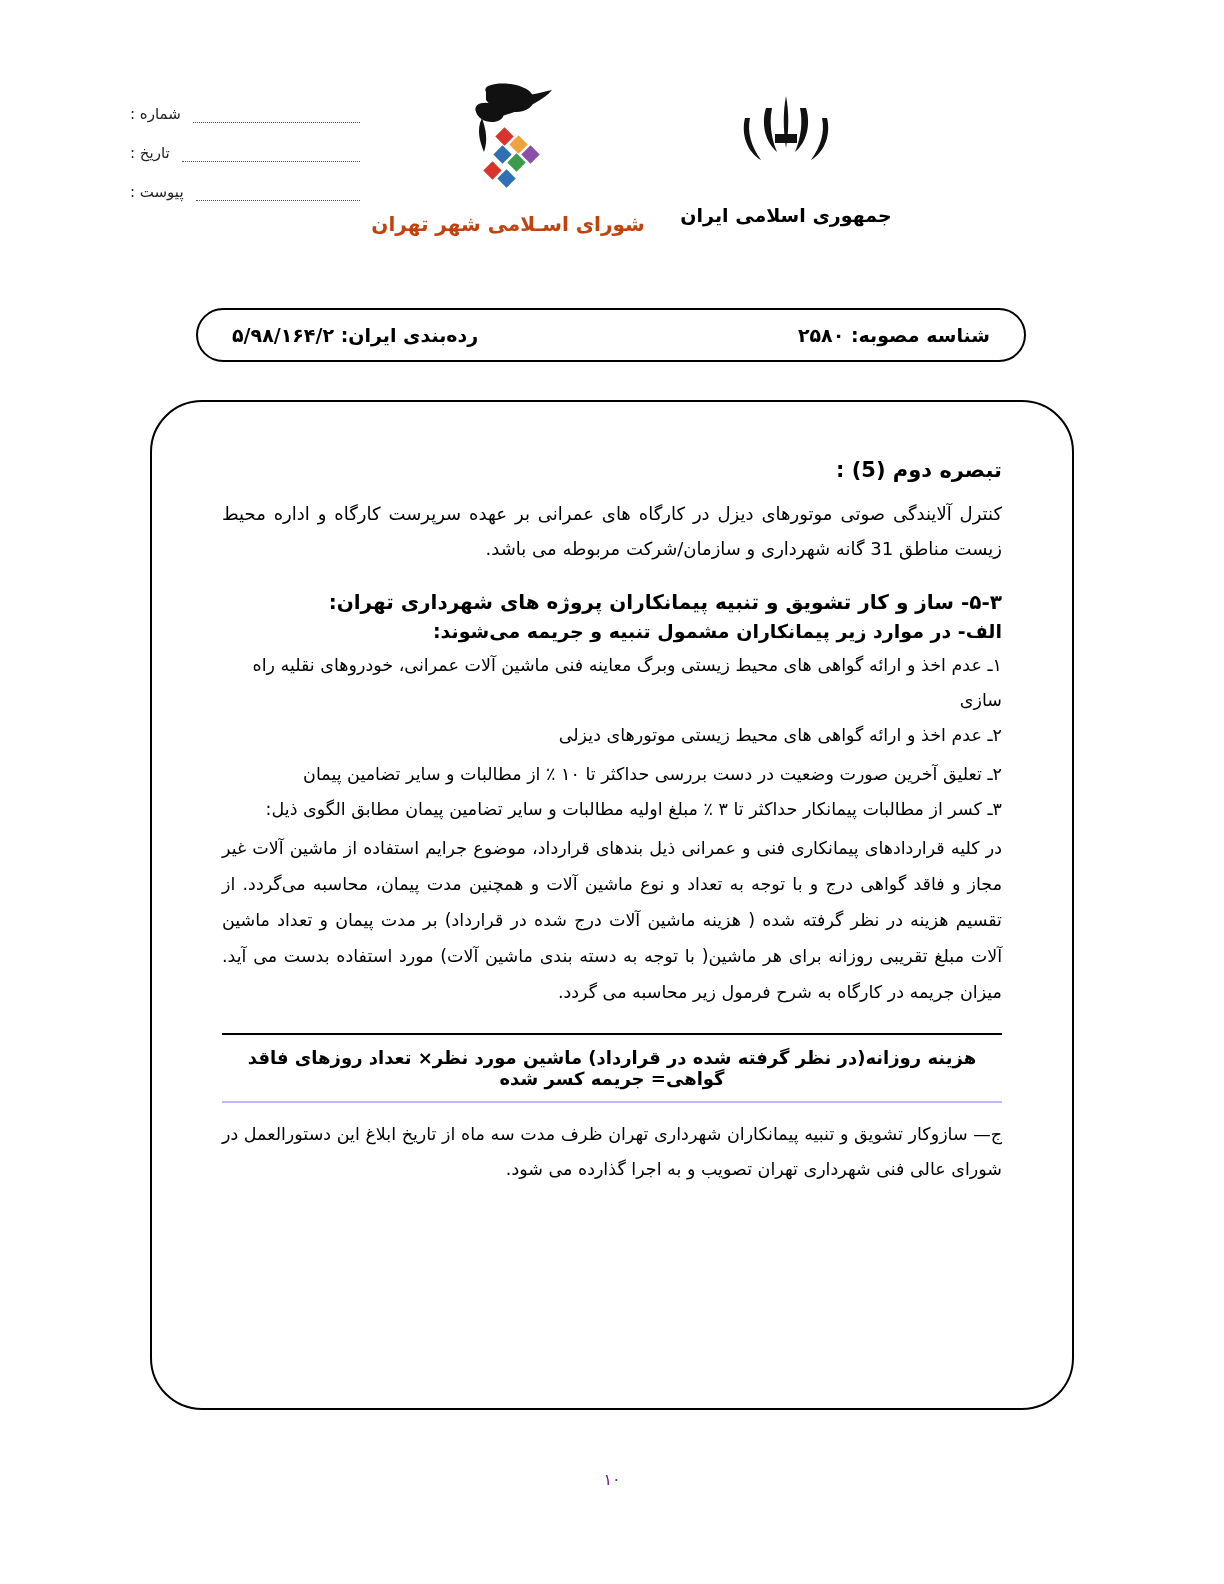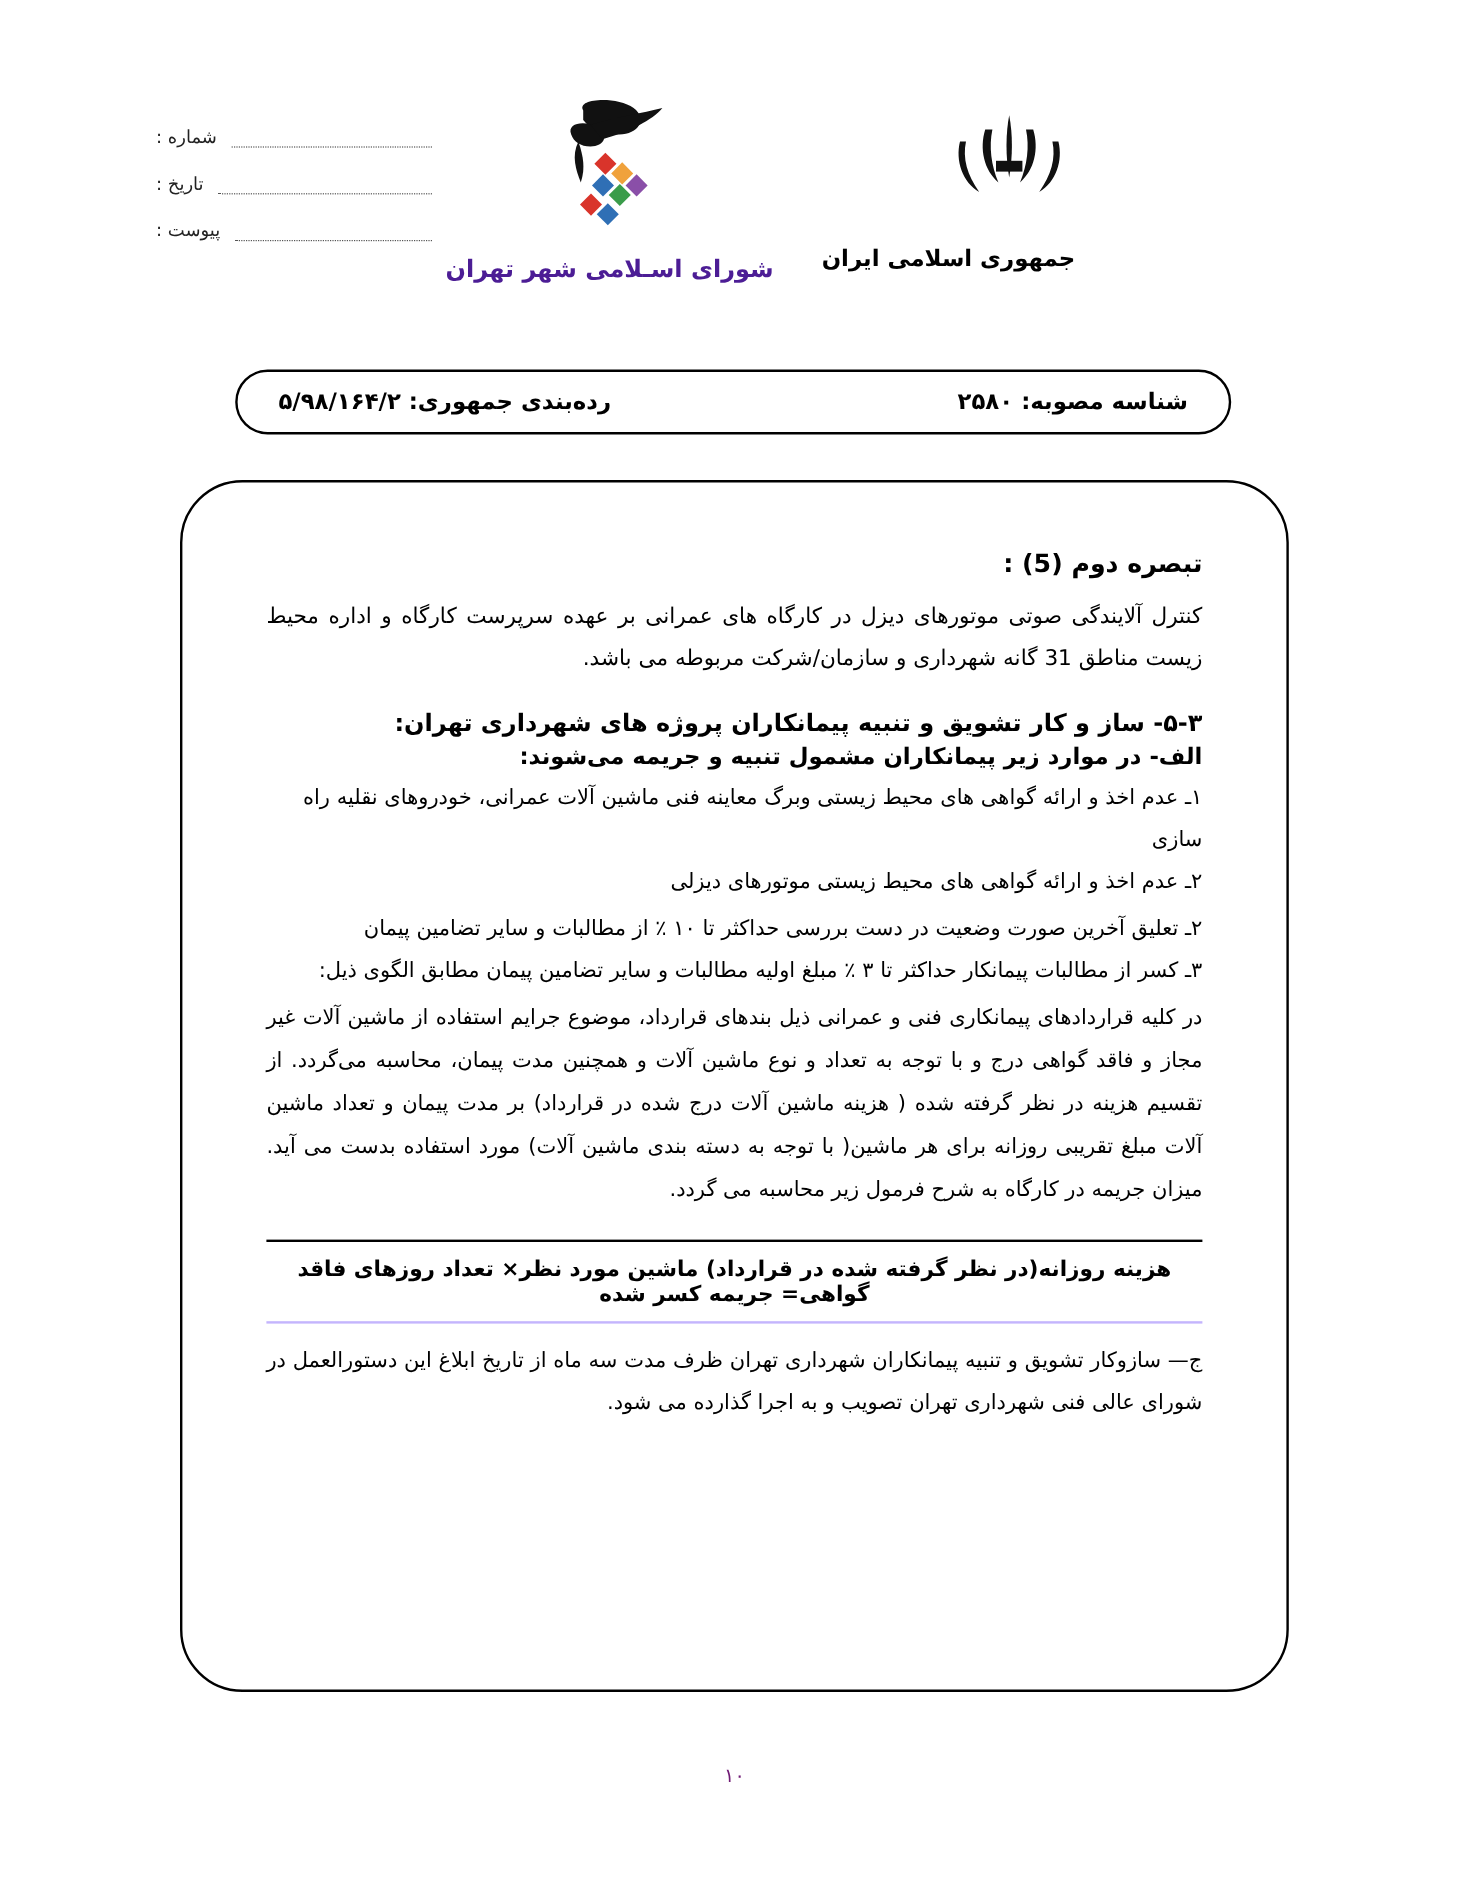--- a/index.html
+++ b/index.html
@@ -24,21 +24,21 @@
     width: 1016px;
     height: 290px;
   }
 
   
   .emblem-block {
     position: absolute;
     top: 90px;
     right: 120px;
     width: 220px;
-    text-align: right;
+    text-align: center;
   }
   .emblem-glyph {
     font-size: 78px;
     line-height: 1;
     color: #000;
     font-family: "DejaVu Sans", sans-serif;
   }
   .emblem-caption {
     margin-top: 12px;
     font-size: 19px;
@@ -61,21 +61,21 @@
     position: relative;
     width: 160px;
     height: 130px;
     margin: 0 auto;
   }
   .council-caption {
     margin-top: 4px;
     font-size: 20px;
     font-weight: bold;
     direction: rtl;
-    color: #4c1d95;
+    color: #c2410c;
   }
 
   
   .fields {
     position: absolute;
     top: 105px;
     left: 130px;
     width: 230px;
     direction: rtl;
   }
@@ -262,21 +262,21 @@
     <div class="emblem-caption">جمهوری اسلامی ایران</div>
   </div>
 </div>
 
 <div class="idbar">
   <div class="cell">
     <span>شناسه مصوبه:</span>
     <span class="val">۲۵۸۰</span>
   </div>
   <div class="cell">
-    <span>رده‌بندی جمهوری:</span>
+    <span>رده‌بندی ایران:</span>
     <span class="val">۵/۹۸/۱۶۴/۲</span>
   </div>
 </div>
 
 <div class="body-box">
 
   <div class="h-title">تبصره دوم (5) :</div>
   <p class="para">کنترل آلایندگی صوتی موتورهای دیزل در کارگاه های عمرانی بر عهده سرپرست کارگاه و اداره محیط زیست مناطق 31 گانه شهرداری و سازمان/شرکت مربوطه می باشد.</p>
 
   <div class="section-head">۵-۳-  ساز و کار تشویق و تنبیه پیمانکاران پروژه های شهرداری تهران:</div>

